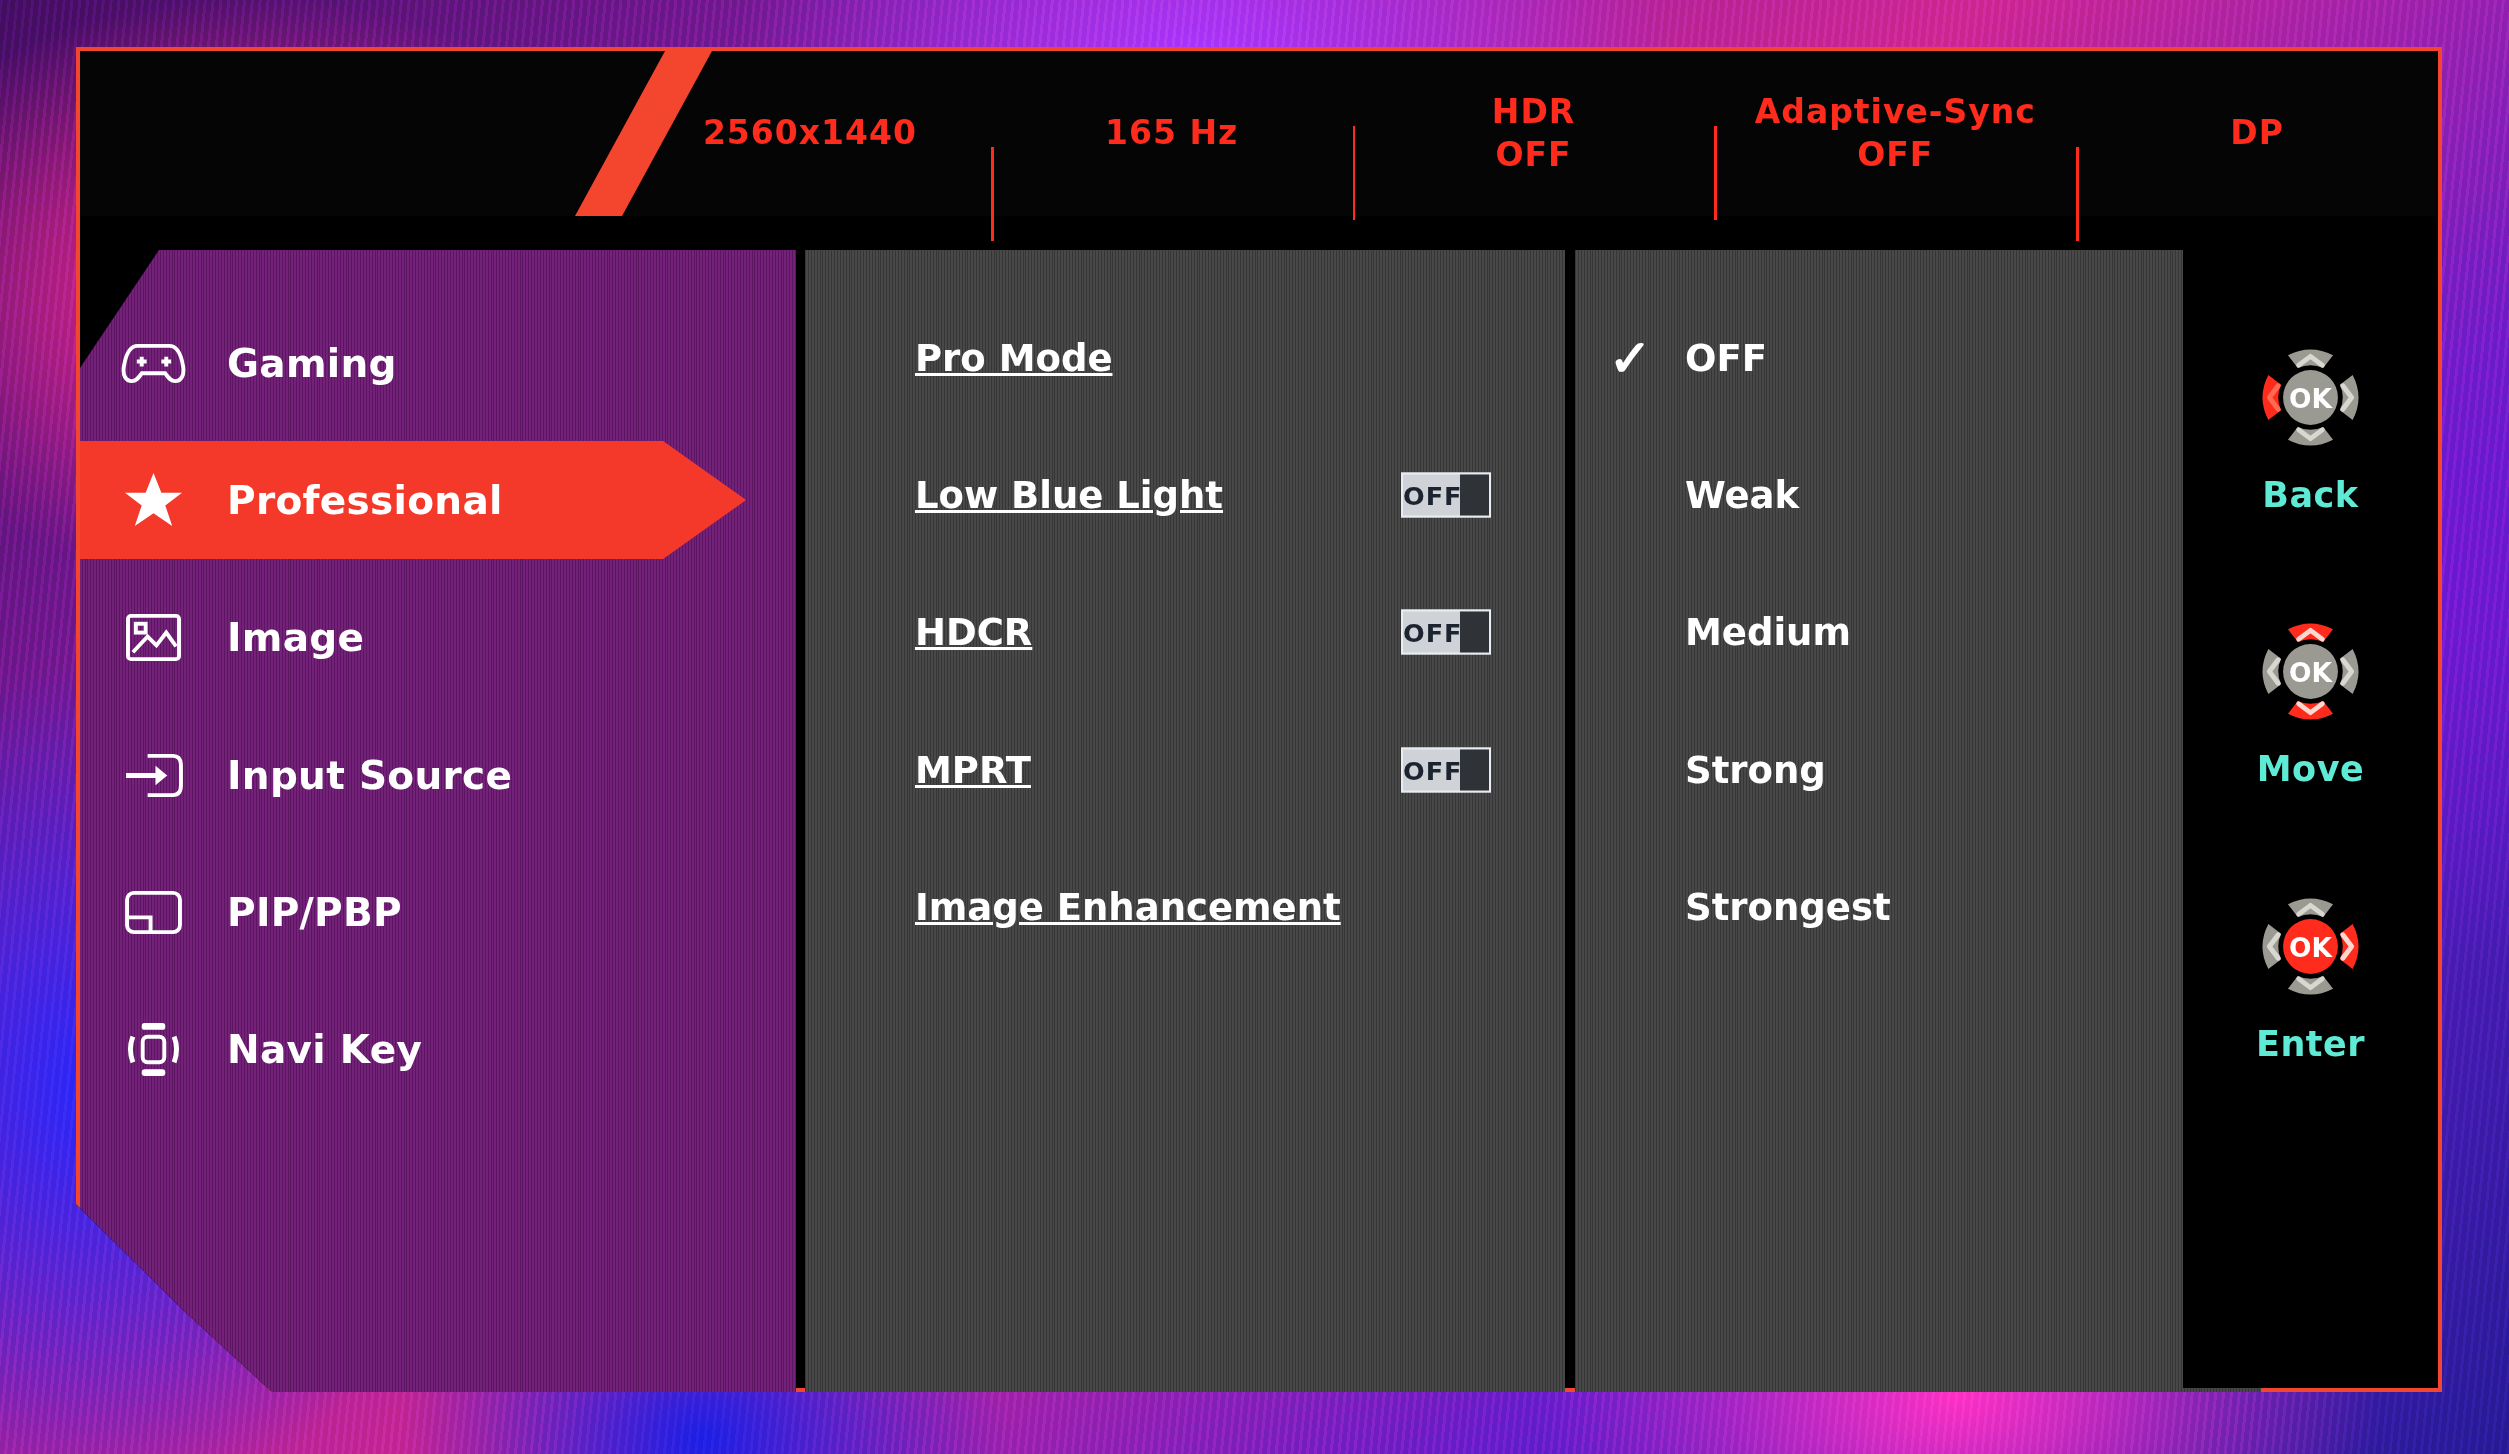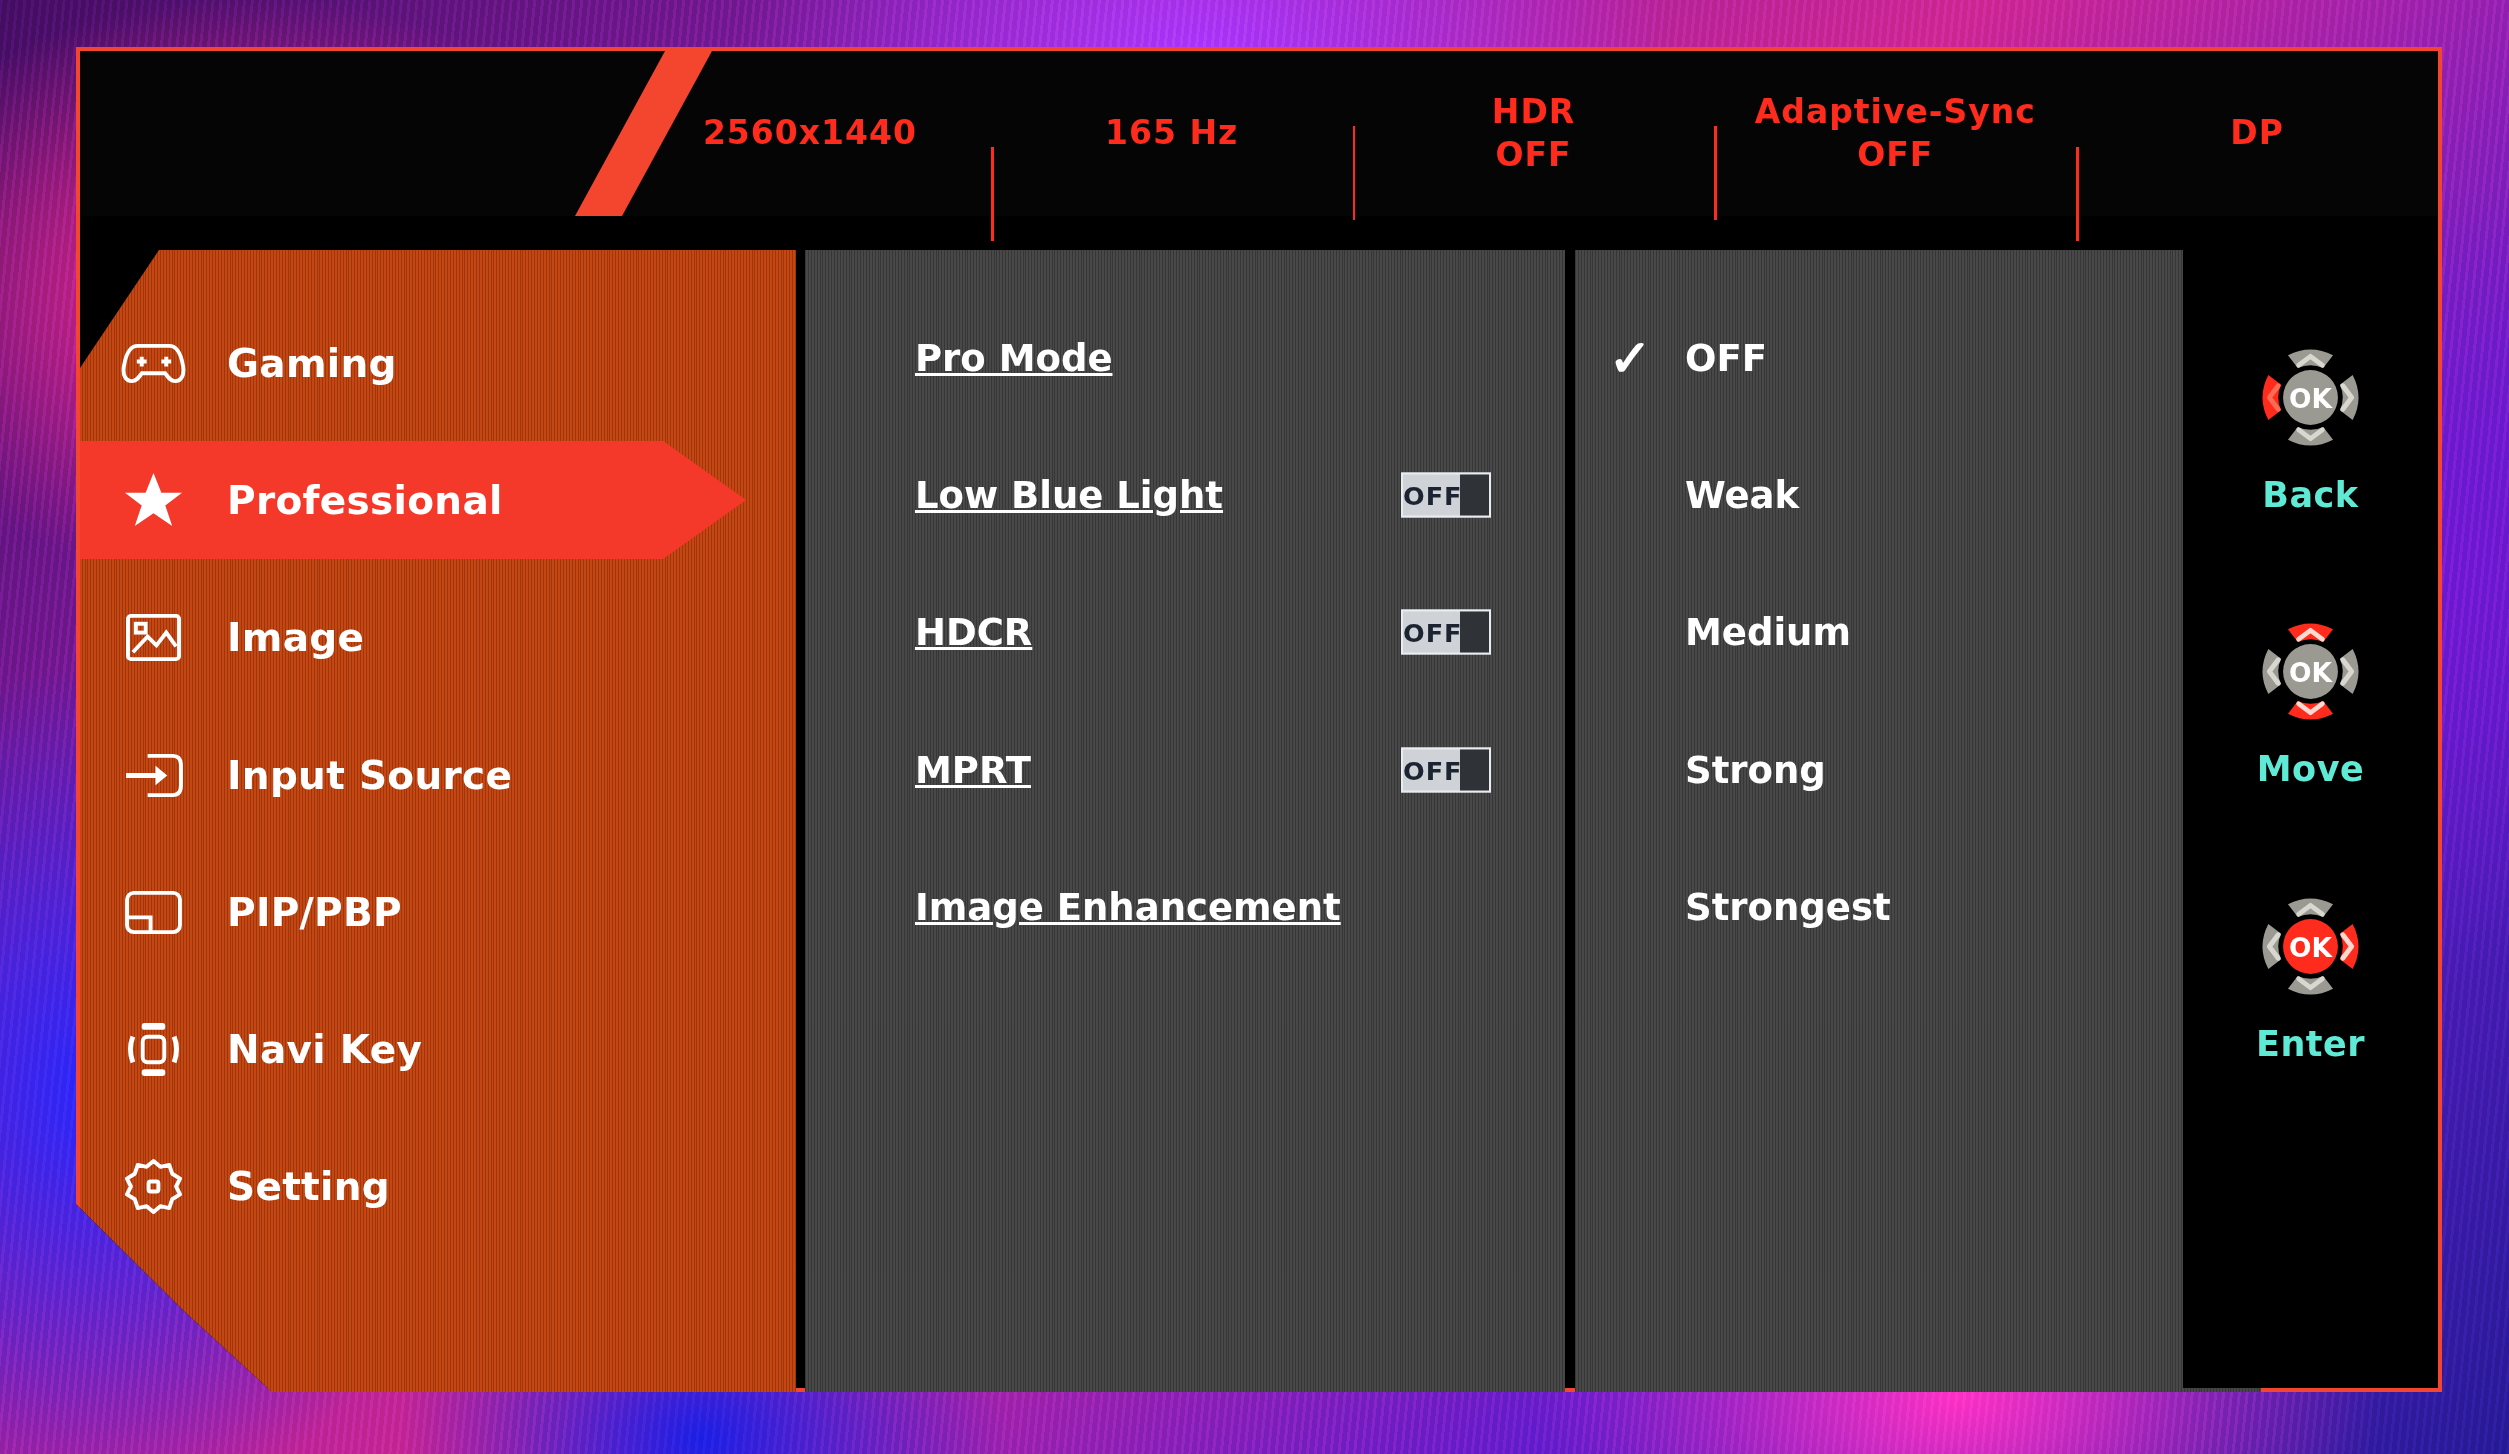--- a/index.html
+++ b/index.html
@@ -66,21 +66,21 @@
     background:#ff2b1c;
   }
   .status-cell .sub{ display:block; }
 
   
   #body-area{ position:absolute; left:0; top:165px; width:100%; bottom:0; }
 
   
   #sidebar{
     position:absolute; left:-39px; top:34px; width:755px; height:1147px;
-    background:#c2410c;
+    background:#701a75;
     clip-path:polygon(118px 0, 100% 0, 100% 100%, 196px 100%, 39px 1098px, 39px 946px, 39px 118px);
   }
   .menu-item{
     position:absolute; left:39px; width:716px; height:118px;
     display:flex; align-items:center;
   }
   .menu-icon{ width:147px; display:flex; align-items:center; justify-content:center; }
   .menu-icon svg{ display:block; }
   .menu-label{
     font-family:"DejaVu Sans", sans-serif;
@@ -264,29 +264,20 @@
             <rect x="20" y="16" width="22" height="26" rx="5" fill="none" stroke="#fff" stroke-width="4"></rect>
             <rect x="19" y="2" width="24" height="7" rx="3" fill="#fff"></rect>
             <rect x="19" y="49" width="24" height="7" rx="3" fill="#fff"></rect>
             <path d="M10 16 q-5 13 0 26" fill="none" stroke="#fff" stroke-width="5"></path>
             <path d="M52 16 q5 13 0 26" fill="none" stroke="#fff" stroke-width="5"></path>
           </svg>
         </div>
         <div class="menu-label">Navi Key</div>
       </div>
 
-      <div class="menu-item" style="top:877px">
-        <div class="menu-icon">
-          <svg width="57" height="57" viewBox="0 0 58 58">
-            <path d="M29 3 l7 6 l9 -2 l3 9 l8 5 l-4 8 l4 8 l-8 5 l-3 9 l-9 -2 l-7 6 l-7 -6 l-9 2 l-3 -9 l-8 -5 l4 -8 l-4 -8 l8 -5 l3 -9 l9 2 Z" fill="none" stroke="#fff" stroke-width="4" stroke-linejoin="round"></path>
-            <rect x="24" y="24" width="10" height="10" rx="2" fill="none" stroke="#fff" stroke-width="4"></rect>
-          </svg>
-        </div>
-        <div class="menu-label">Setting</div>
-      </div>
     </div>
 
     <div id="midpanel">
       <div class="lcdtex"></div>
 
       <div class="opt-row" style="top:54px">
         <div class="opt-label">Pro Mode</div>
       </div>
 
       <div class="opt-row" style="top:191px">

